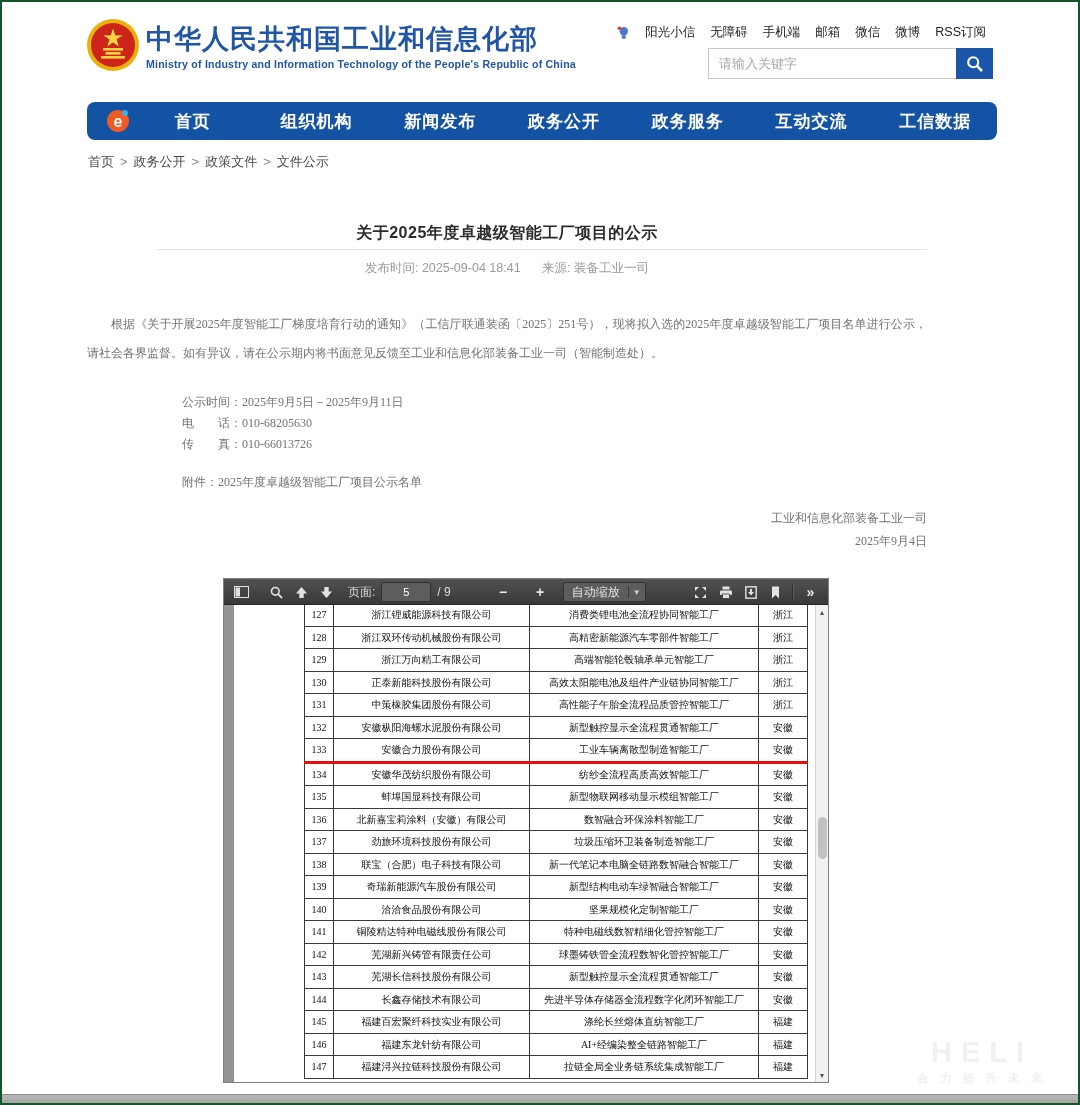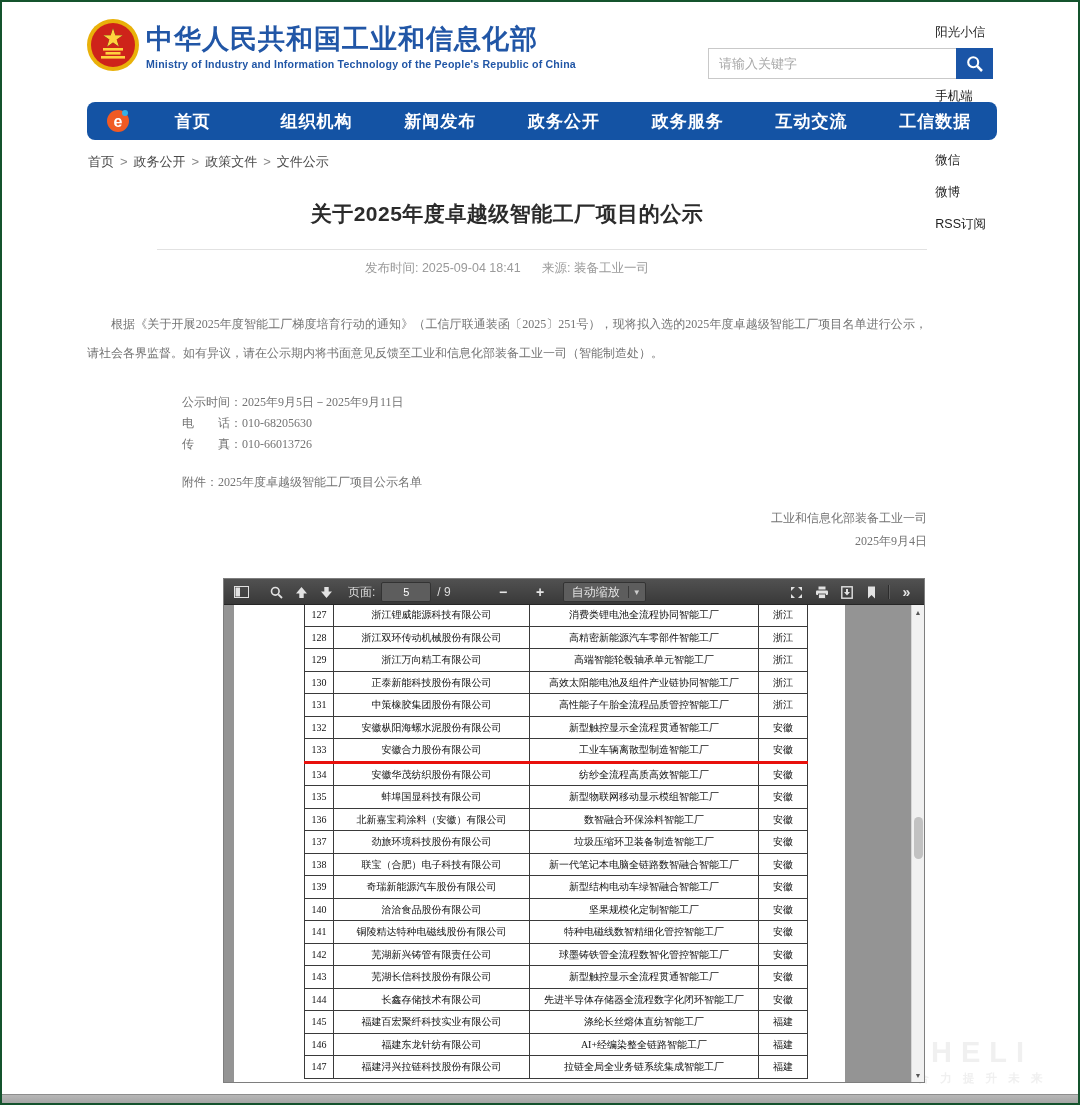--- a/index.html
+++ b/index.html
@@ -21,38 +21,38 @@
   .nav{position:absolute;left:85px;top:100px;width:910px;height:38px;background:#1453a4;border-radius:8px;display:flex;align-items:center;}
   .nav-logo{margin-left:18px;width:26px;height:26px;flex:none;}
   .nav-item{flex:1;text-align:center;color:#fff;font-size:17px;font-weight:bold;cursor:pointer;letter-spacing:1px;}
 
   
   .breadcrumb{position:absolute;left:86px;top:151px;font-size:13px;color:#4a4a4a;}
   .breadcrumb .sep{color:#888;margin:0 6px;}
   .breadcrumb .bc-item{cursor:pointer;}
 
   
-  .art-title{position:absolute;left:85px;top:198px;width:840px;text-align:center;font-size:21px;font-weight:bold;color:#2b2b2b;letter-spacing:0.5px;}
+  .art-title{position:absolute;left:85px;top:221px;width:840px;text-align:center;font-size:16px;font-weight:bold;color:#2b2b2b;letter-spacing:0.5px;}
   .art-hr{position:absolute;left:155px;top:247px;width:770px;border-top:1px solid #e2e2e2;}
   .art-meta{position:absolute;left:85px;top:258px;width:840px;text-align:center;font-size:12.5px;color:#9a9a9a;}
   .art-meta span{margin:0 9px;}
   .art-body{position:absolute;left:85px;top:308px;width:840px;font-family:"Liberation Serif","DejaVu Serif",serif;font-size:12px;color:#737373;}
   .art-body .p1{text-indent:2em;line-height:29px;text-align:justify;margin:0;}
   .contact{margin-top:24px;margin-left:95px;line-height:21px;}
   .contact div{margin-bottom:0px;}
   .attachment{margin-top:19px;margin-left:95px;}
   .signature{margin-top:16px;text-align:right;line-height:23px;}
 
   
   .watermark{position:absolute;left:885px;top:1035px;width:190px;text-align:center;color:#f0f0f0;user-select:none;}
   .watermark .w1{font-size:29px;font-weight:bold;letter-spacing:9px;line-height:30px;}
   .watermark .w2{font-size:11.5px;letter-spacing:4px;margin-top:4px;font-weight:bold;}
 
   
-  .pdf-viewer{position:absolute;left:222px;top:577px;width:700px;height:503px;background:#949494;box-shadow:0 0 0 1px #7e7e7e;}
+  .pdf-viewer{position:absolute;left:222px;top:577px;width:604px;height:503px;background:#949494;box-shadow:0 0 0 1px #7e7e7e;}
   .pv-toolbar{height:26px;background:linear-gradient(#515151,#383838);display:flex;align-items:center;padding:0 5px;color:#e6e6e6;font-size:12px;box-shadow:inset 0 -1px 0 #262626;}
   .tb-btn{width:25px;height:20px;display:flex;align-items:center;justify-content:center;cursor:pointer;flex:none;}
   .tb-label{margin-left:9px;color:#ddd;flex:none;}
   .tb-pageinput{margin-left:6px;width:44px;height:16px;background:#5d5d5d;border:1px solid #333;border-radius:2px;color:#fff;font-size:11px;text-align:center;outline:none;flex:none;font-family:inherit;}
   .tb-total{margin-left:6px;color:#ddd;flex:none;}
   .tb-zoombox{margin-left:10px;height:18px;background:#5d5d5d;border:1px solid #333;border-radius:2px;display:flex;align-items:center;padding:0 4px 0 8px;cursor:pointer;flex:none;}
   .tb-zoombox .zdiv{width:1px;height:12px;background:#3a3a3a;margin:0 4px 0 8px;}
   .tb-zoombox .caret{font-size:8px;color:#ccc;}
   .tb-sep{width:1px;height:14px;background:#2c2c2c;border-right:1px solid #5e5e5e;margin:0 4px;flex:none;}
   .tb-glyph{font-size:14px;font-weight:bold;color:#e6e6e6;}
@@ -92,21 +92,21 @@
     <div class="en">Ministry of Industry and Information Technology of the People's Republic of China</div>
   </div>
   <div class="quick-links">
     <span style="display:flex;">
       <svg width="13" height="14" viewBox="0 0 13 14">
         <circle cx="6.8" cy="5.2" r="4.2" fill="#4a79c9"></circle>
         <rect x="4.8" y="9.2" width="4" height="3.6" rx="1" fill="#4a79c9"></rect>
         <circle cx="2.4" cy="2.3" r="1.8" fill="#e23b2e"></circle>
       </svg>
     </span>
-    <span id="quick-links-items" style="display:flex;gap:15px;flex-direction:column;">
+    <span id="quick-links-items" style="display:flex;gap:15px;">
         <span class="link">阳光小信</span>
         <span class="link">无障碍</span>
         <span class="link">手机端</span>
         <span class="link">邮箱</span>
         <span class="link">微信</span>
         <span class="link">微博</span>
         <span class="link">RSS订阅</span>
       </span>
   </div>
   <div class="search-bar">

